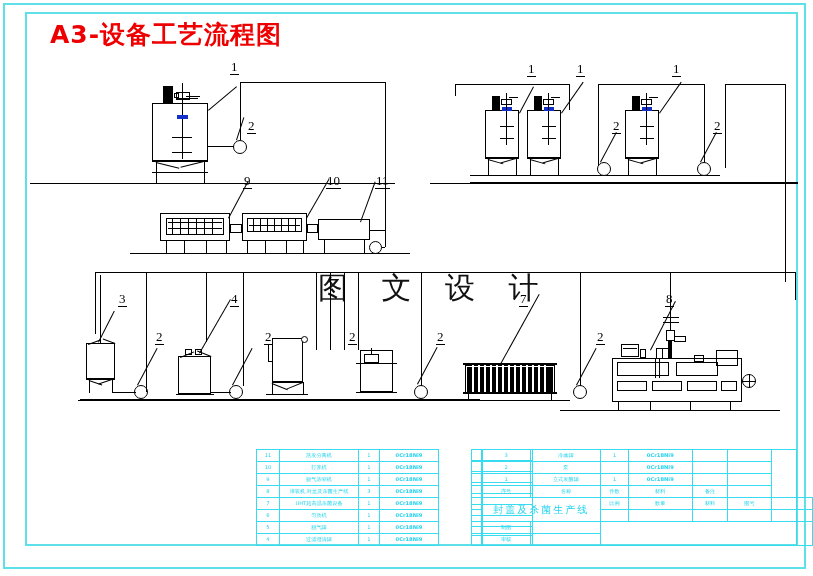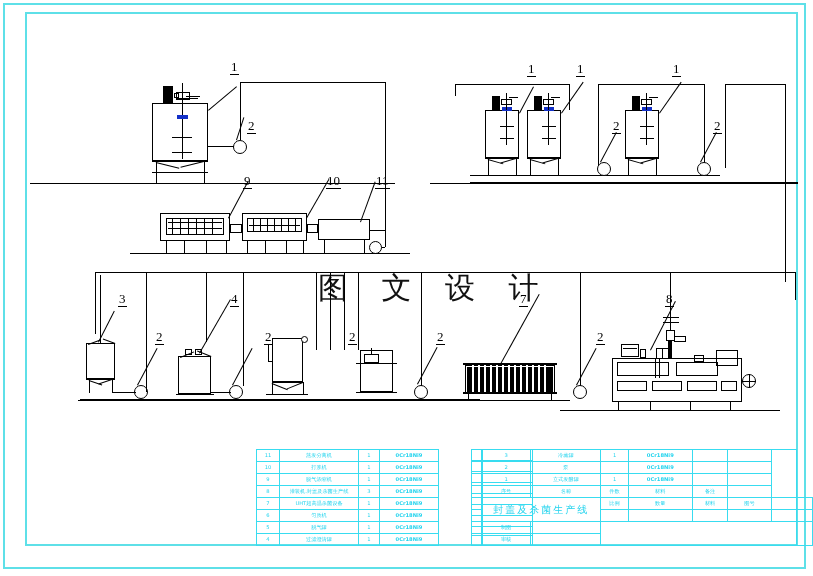--- a/index.html
+++ b/index.html
@@ -47,20 +47,21 @@
   .ctab td.m{font-weight:bold;letter-spacing:0px;}
 </style>
 </head>
 <body>
 
 <div id="stage">
 
   <div class="outer-border"></div>
   <div class="inner-border"></div>
 
+  <div class="dwg-title">A3-设备工艺流程图</div>
   <div class="watermark">图 文 设 计</div>
 
   <div>
     <div class="box" style="left:152px;top:103px;width:56px;height:58px;"></div>
     <div class="ln hl" style="left:152px;top:103px;width:56px;"></div>
     <div class="filled" style="left:163px;top:86px;width:10px;height:17px;"></div>
     <div class="bluebit" style="left:177px;top:115px;width:11px;height:4px;"></div>
     <div class="ln vl" style="left:182px;top:83px;height:32px;"></div>
     <div class="ln hl" style="left:176px;top:98px;width:22px;"></div>
     <div class="box" style="left:176px;top:92px;width:14px;height:8px;"></div>

